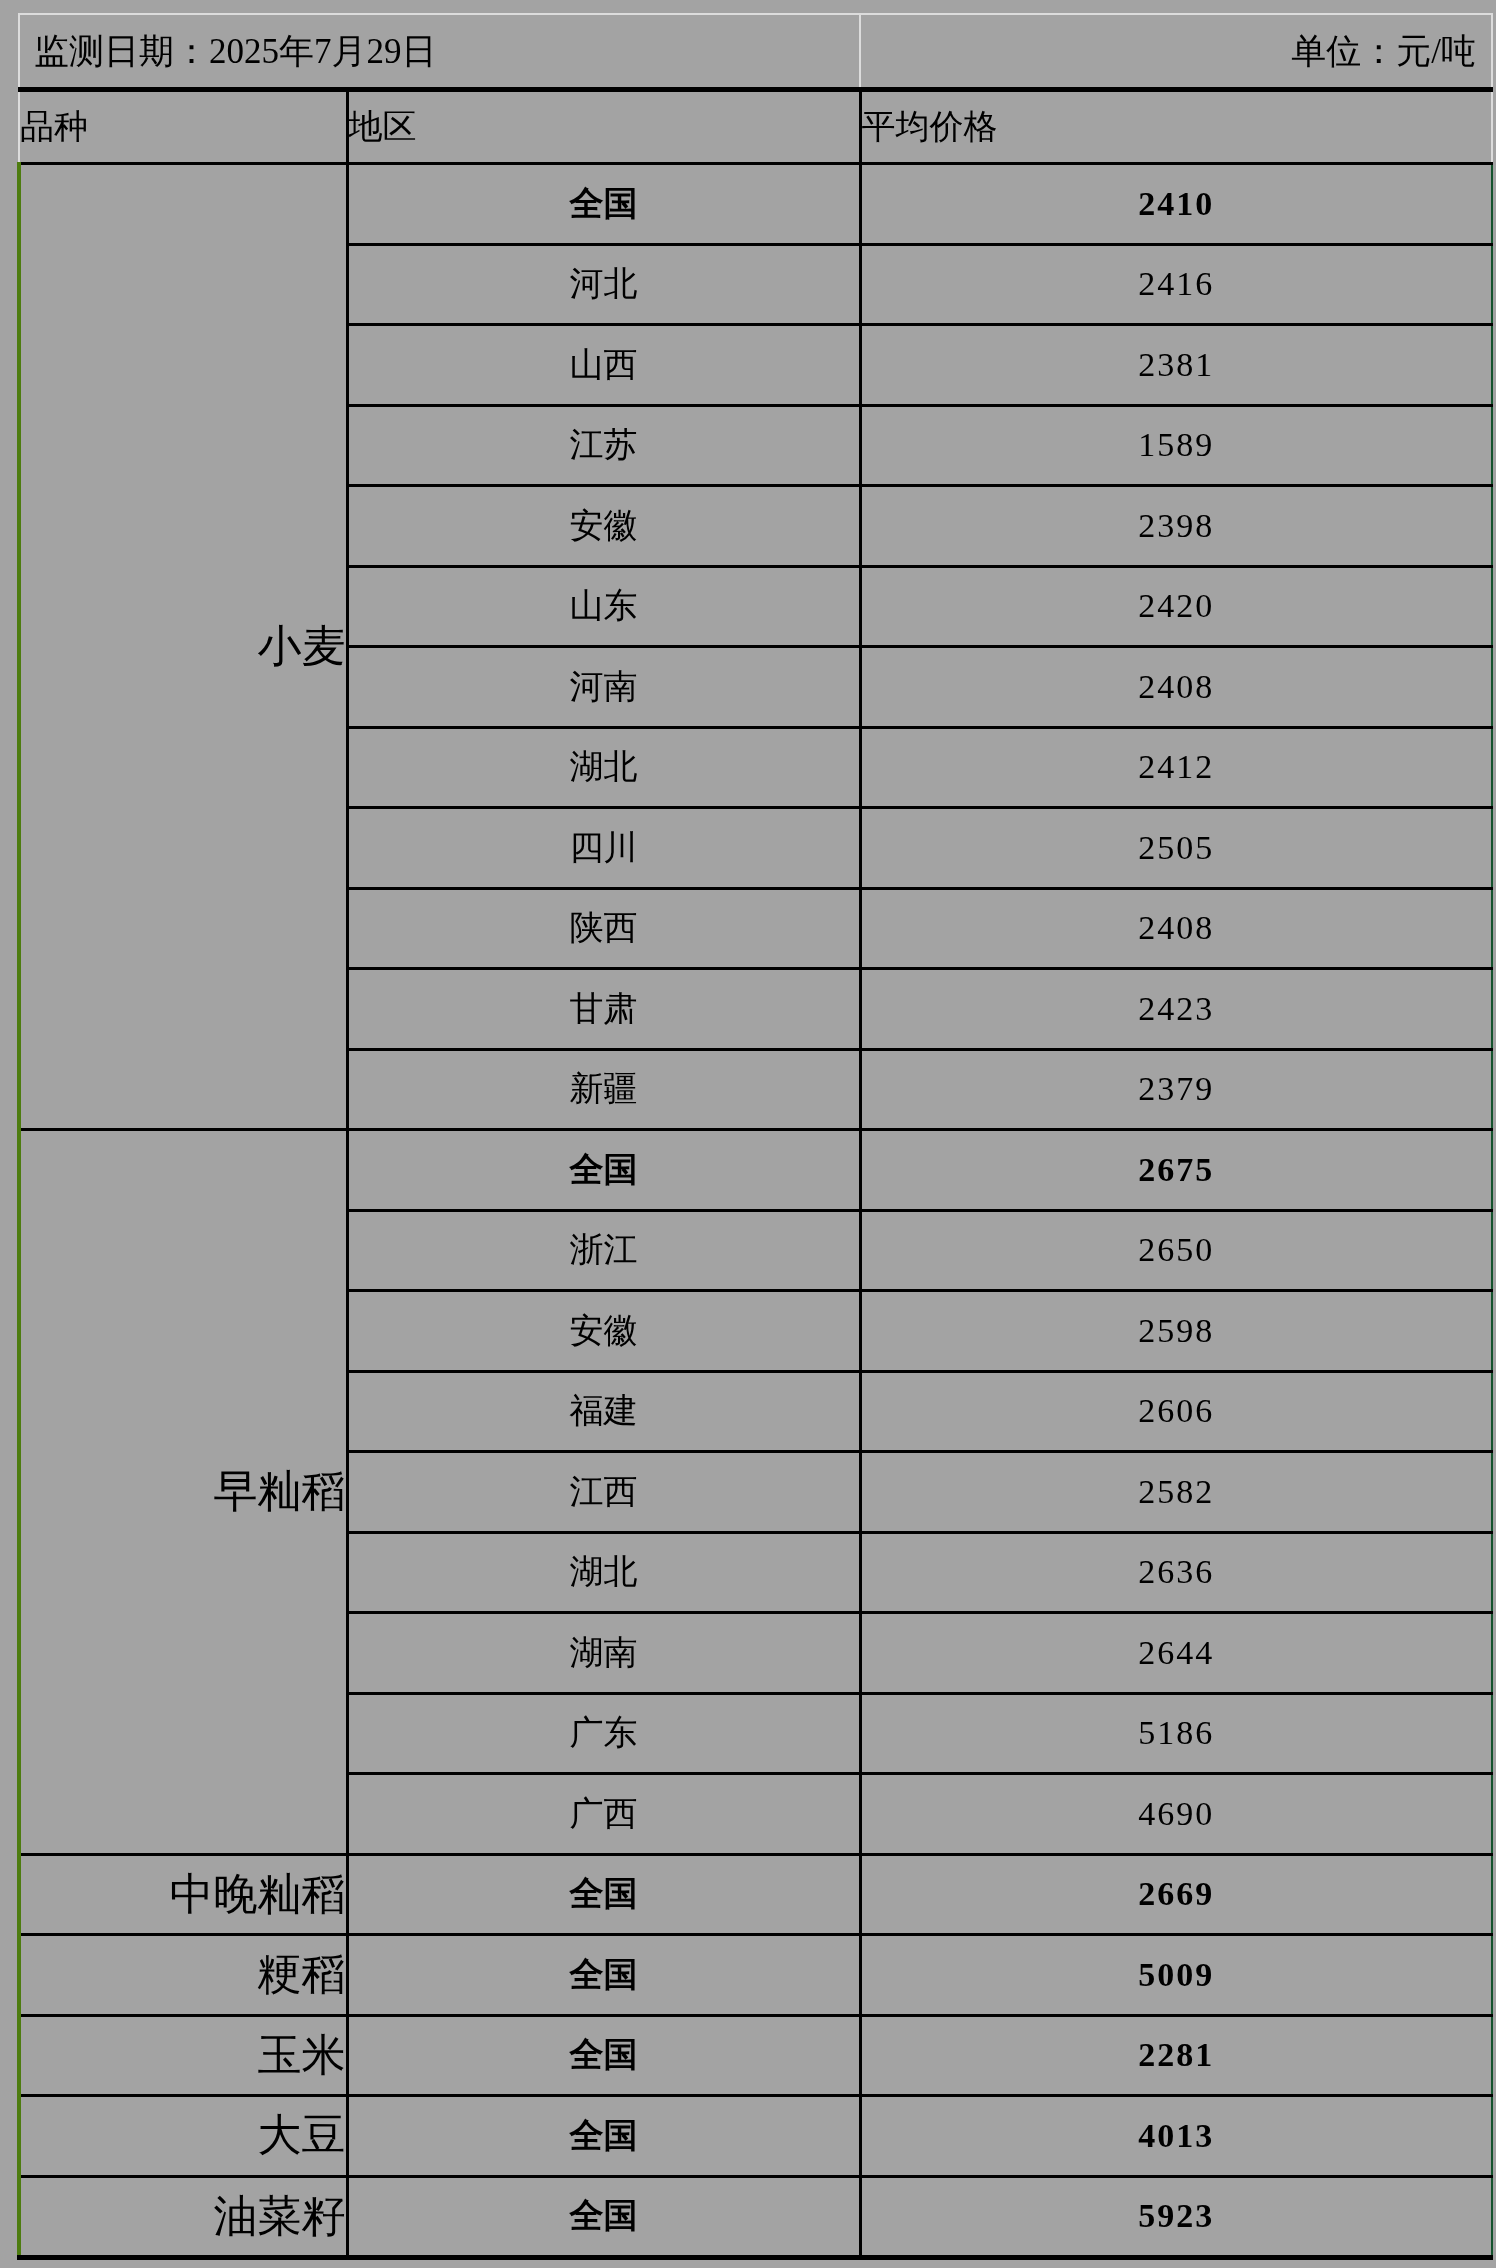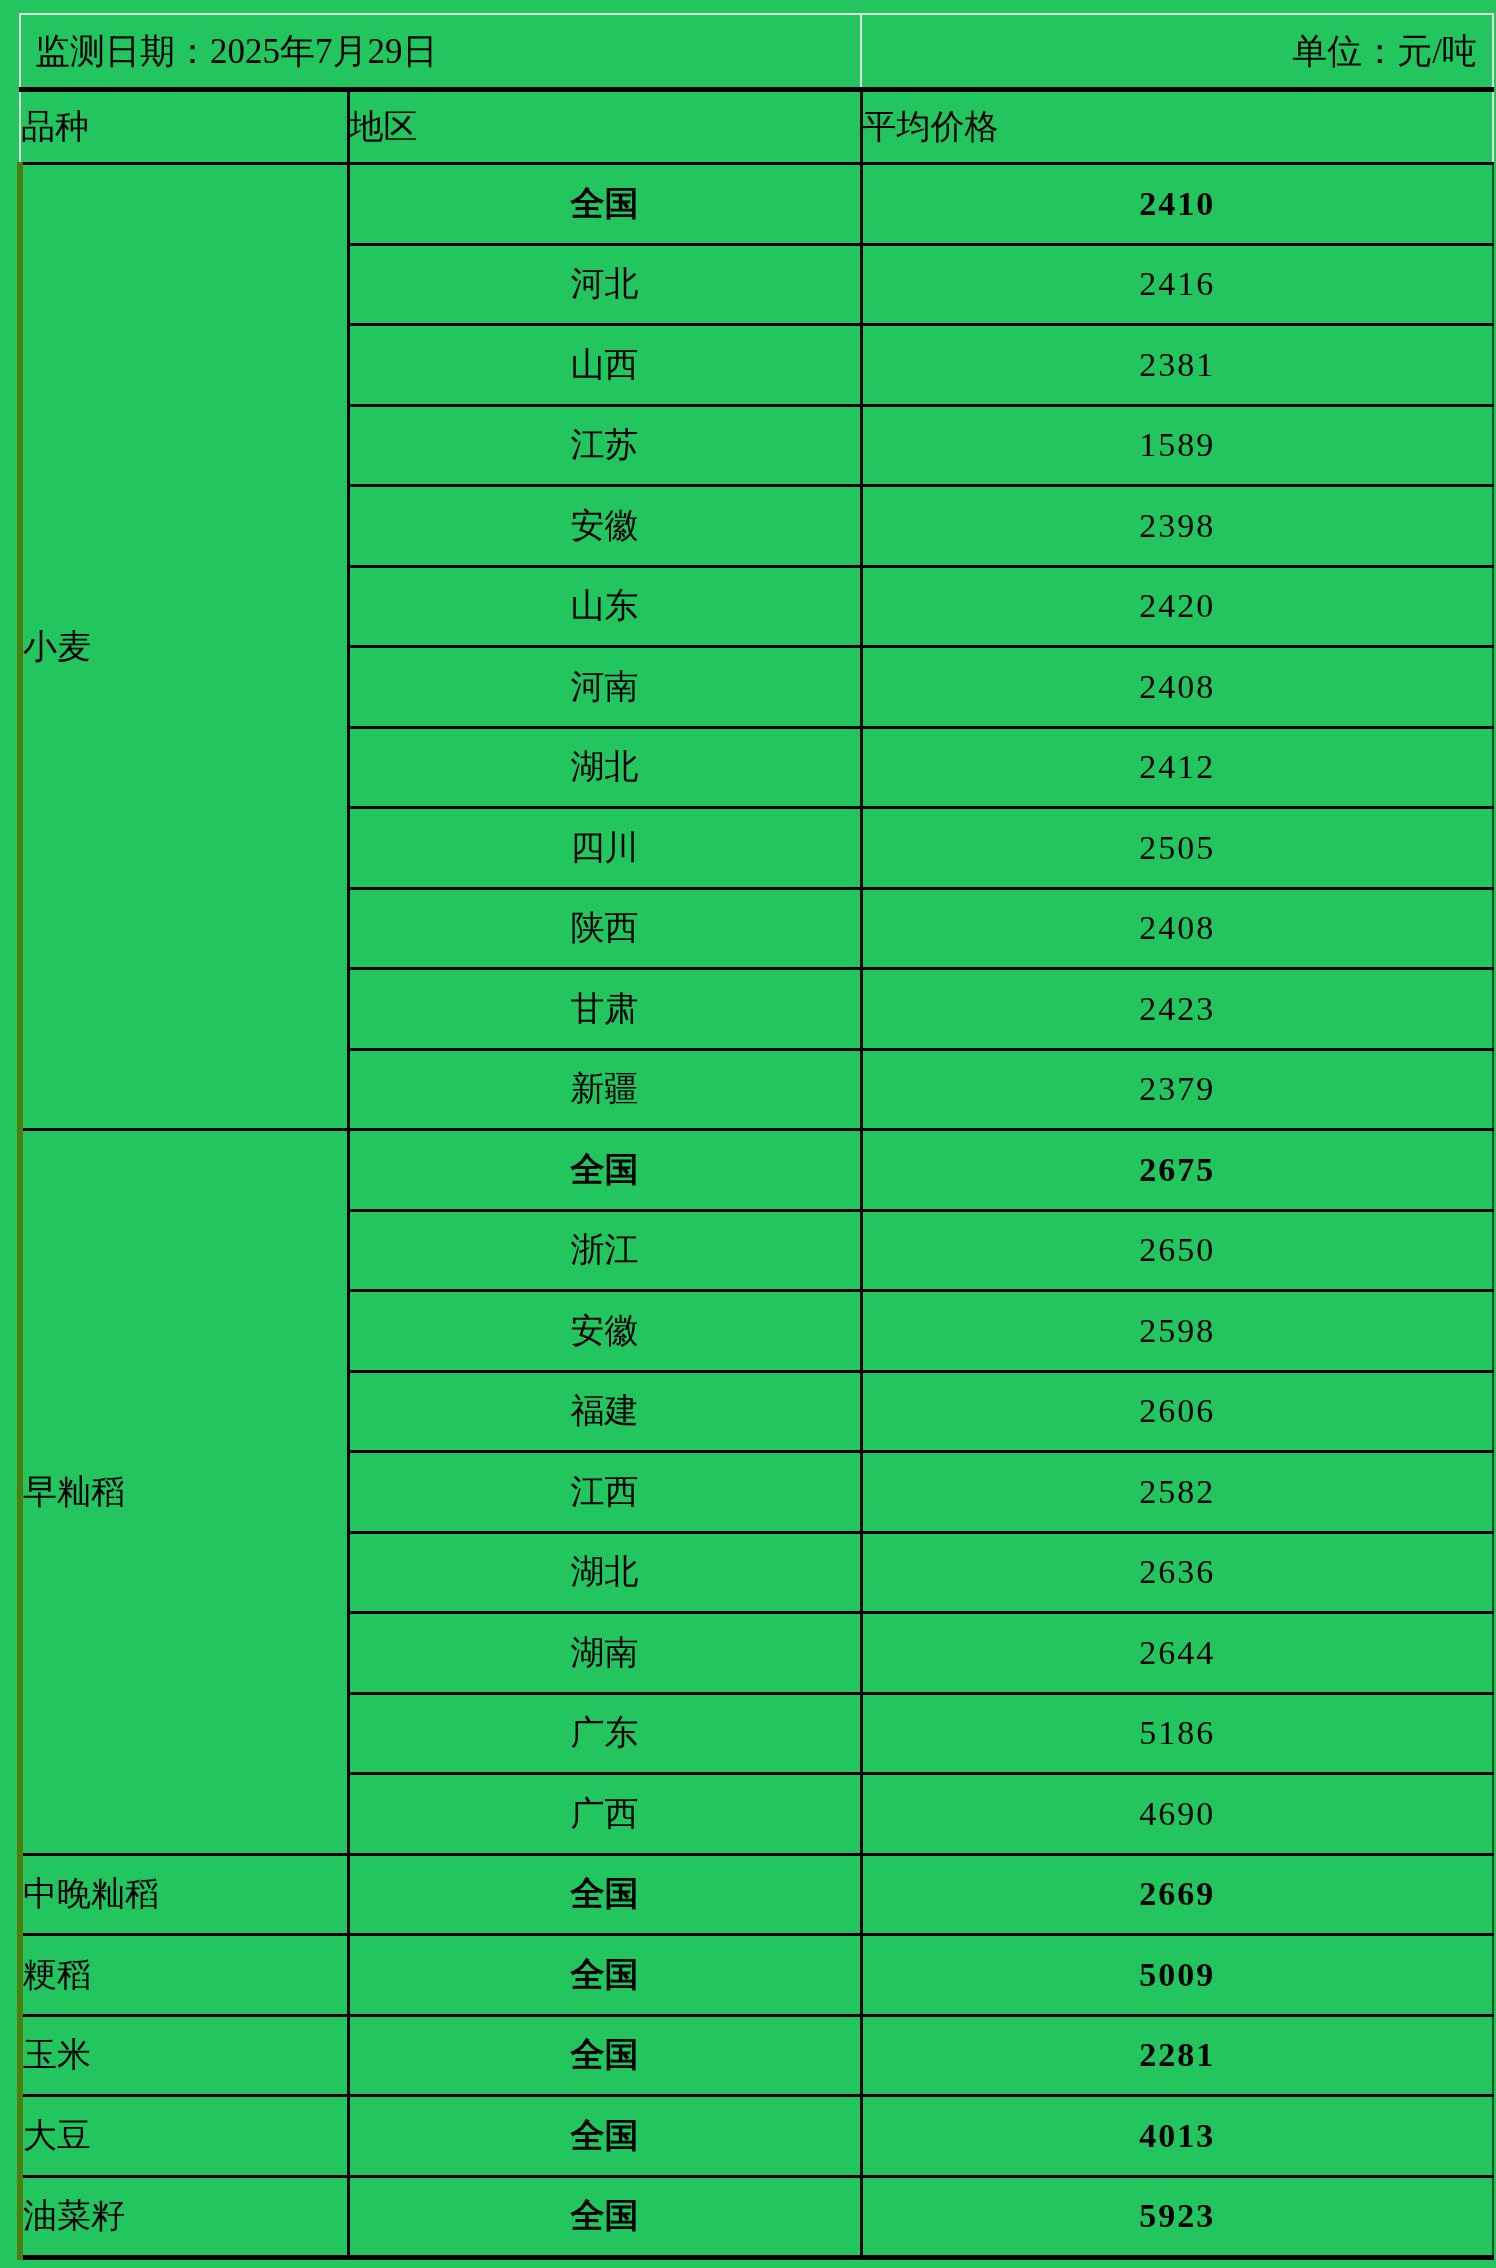--- a/index.html
+++ b/index.html
@@ -1,19 +1,19 @@
 <!DOCTYPE html>
 <html><head>
 <meta charset="utf-8">
 <style>
   html,body{margin:0;padding:0;background:#ffffff;}
   .page{
     position:relative;
     width:1496px;height:2268px;
-    background:#22c55e;
+    background:#a3a3a3;
     overflow:hidden;
     color:#000;
     font-family:"Liberation Serif","DejaVu Serif",serif;
   }
   table.grid{
     position:absolute;left:17px;top:13px;
     width:1473px;
     border-collapse:collapse;
     table-layout:fixed;
   }
@@ -41,24 +41,24 @@
   .head-row td{
     height:70px;
     font-size:34px;
     border-bottom:3px solid #000;
   }
   .head-row .h1{border-left:2px solid #dcdcdc;}
   .head-row .h2{border-left:3px solid #000;}
   .head-row .h3{border-left:3px solid #000;border-right:2px solid #dcdcdc;}
   
   td.variety{
-    border-left:6px solid #4d7c0f;
+    border-left:4px solid #4d7c0f;
     border-top:3px solid #000;
-    text-align:left;
-    font-size:34px;
+    text-align:right;
+    font-size:44px;
   }
   td.region{
     height:77.5px;
     border-left:3px solid #000;
     border-top:3px solid #000;
     text-align:center;
     font-size:34px;
   }
   td.price{
     border-left:3px solid #000;

